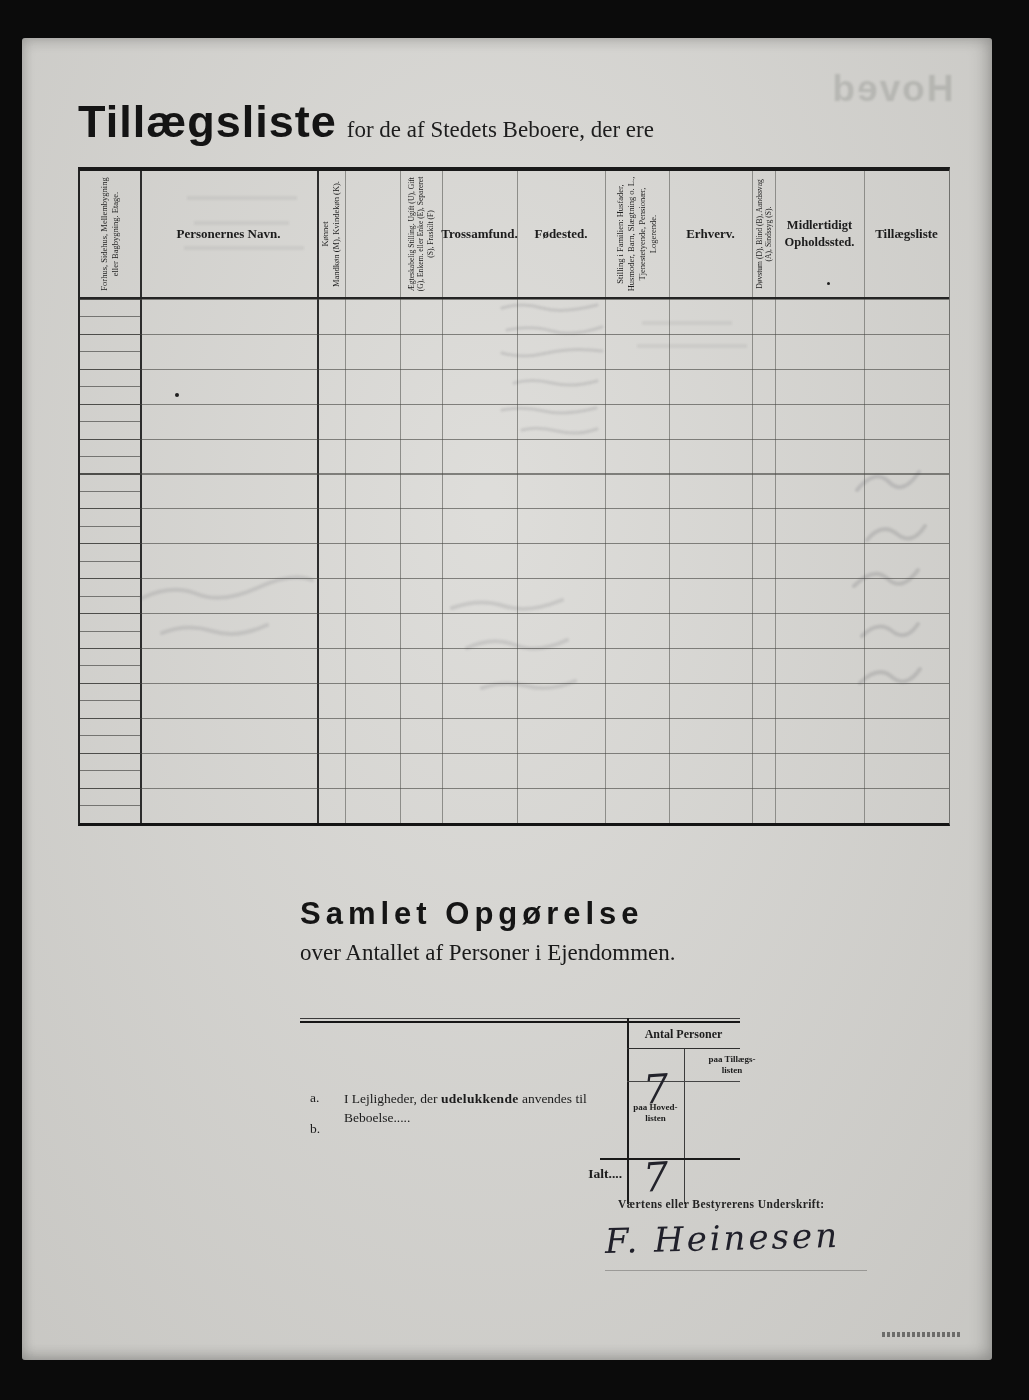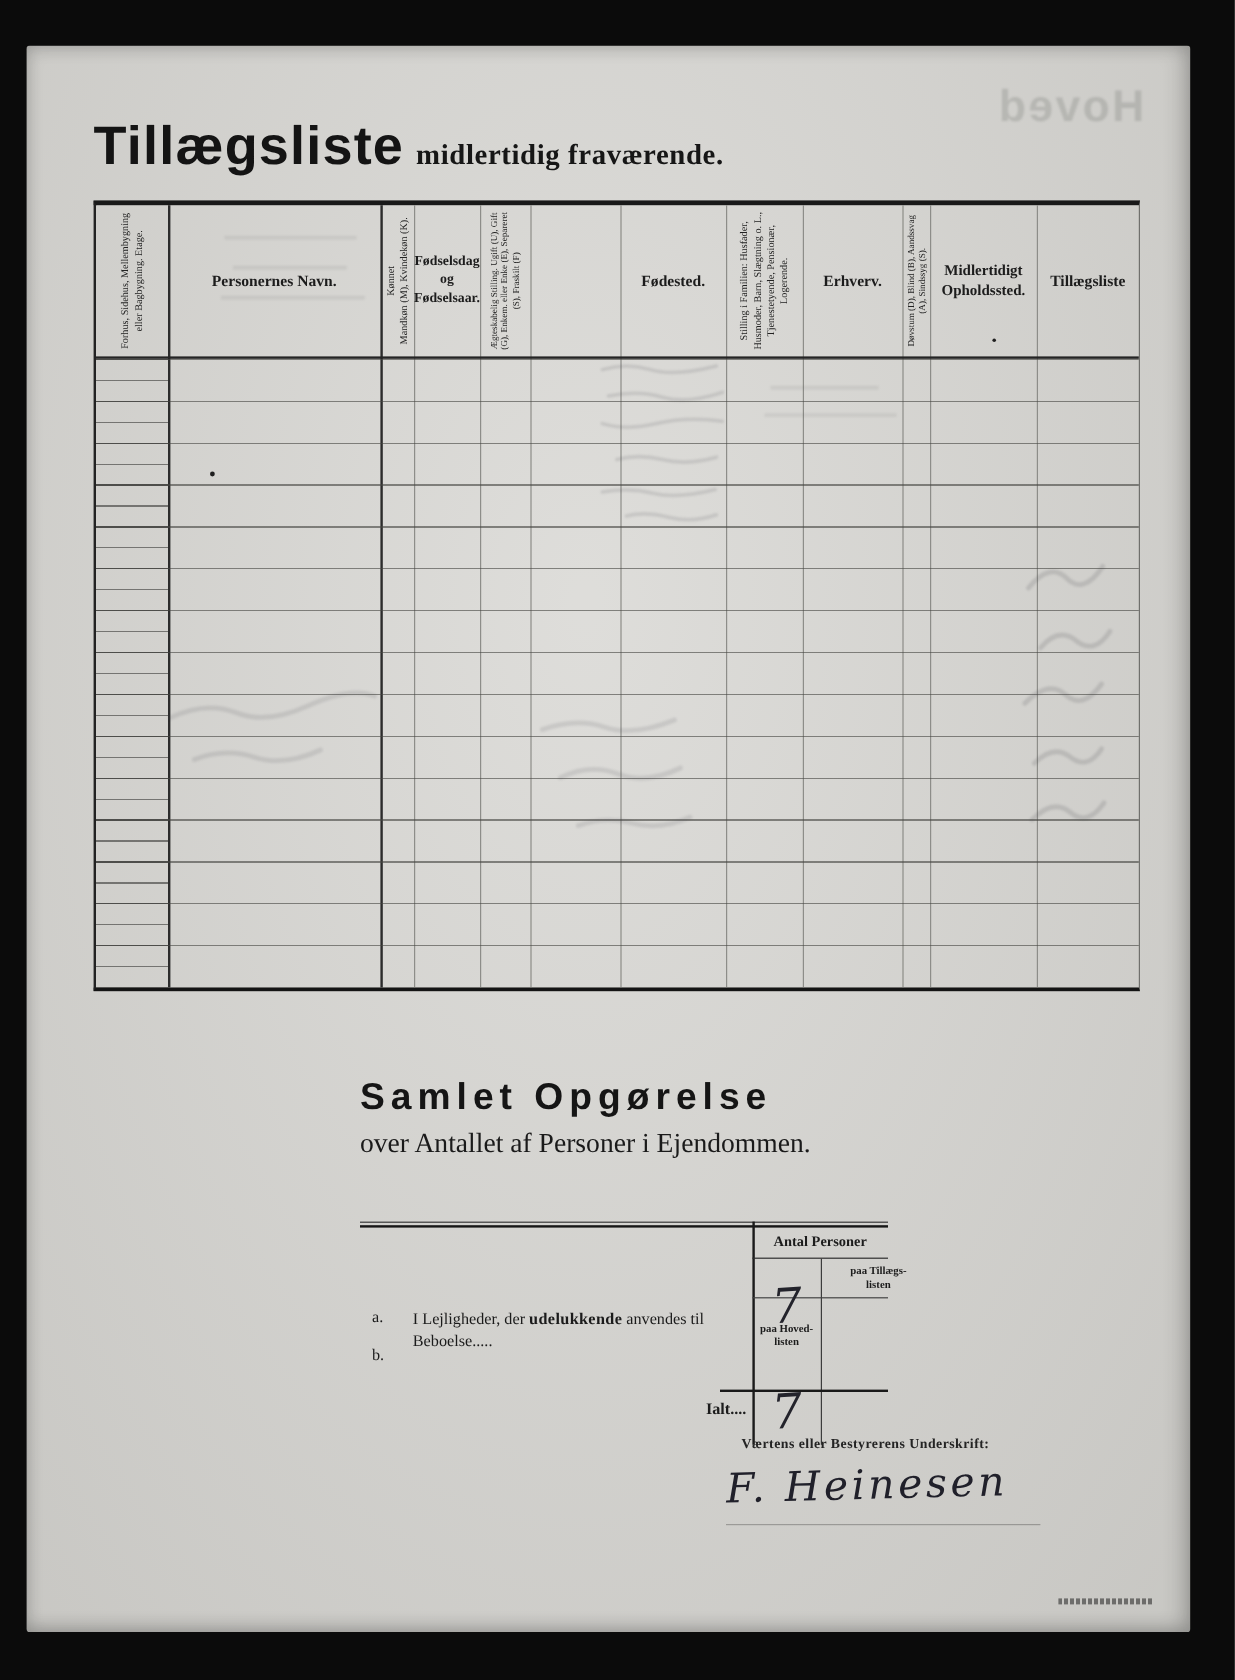--- a/index.html
+++ b/index.html
@@ -81,21 +81,21 @@
 </style>
 </head>
 <body>
 
 <div id="paper">
 
   <div id="ghost-word">Hoved</div>
 
   <div id="title-row">
     <span id="title-main">Tillægsliste</span>
-    <span id="title-emphasis">midlertidig fraværende.</span>
+    <span id="title-middle">for de af Stedets Beboere, der ere</span>
   </div>
 
   <div id="census-table">
 
     <div class="vline bold" style="left:60px"></div>
     <div class="vline bold" style="left:237px"></div>
     <div class="vline" style="left:265px"></div>
     <div class="vline" style="left:320px"></div>
     <div class="vline" style="left:362px"></div>
     <div class="vline" style="left:437px"></div>
@@ -108,27 +108,25 @@
     <div class="hcell" style="left:0;width:60px">
       <div class="vblock" style="width:122px">Forhus, Sidehus, Mellembygning eller Bagbygning.   Etage.</div>
     </div>
     <div class="hcell" style="left:60px;width:177px">
       <div class="hlabel">Personernes Navn.</div>
     </div>
     <div class="hcell" style="left:237px;width:28px">
       <div class="vblock" style="white-space:pre-line">Kønnet
 Mandkøn (M), Kvindekøn (K).</div>
     </div>
-    <div class="hcell" style="left:265px;width:55px">
-      <div class="hlabel small">Fødselsdag
-og
-Fødselsaar.</div>
-    </div>
     <div class="hcell" style="left:320px;width:42px">
       <div class="vblock tiny">Ægteskabelig Stilling. Ugift (U), Gift (G), Enkem. eller Enke (E), Separeret (S), Fraskilt (F)</div>
+    </div>
+    <div class="hcell" style="left:362px;width:75px">
+      <div class="hlabel">Trossamfund.</div>
     </div>
     <div class="hcell" style="left:437px;width:88px">
       <div class="hlabel">Fødested.</div>
     </div>
     <div class="hcell" style="left:525px;width:64px">
       <div class="vblock">Stilling i Familien: Husfader, Husmoder, Barn, Slægtning o. L., Tjenestetyende, Pensionær, Logerende.</div>
     </div>
     <div class="hcell" style="left:589px;width:83px">
       <div class="hlabel">Erhverv.</div>
     </div>

